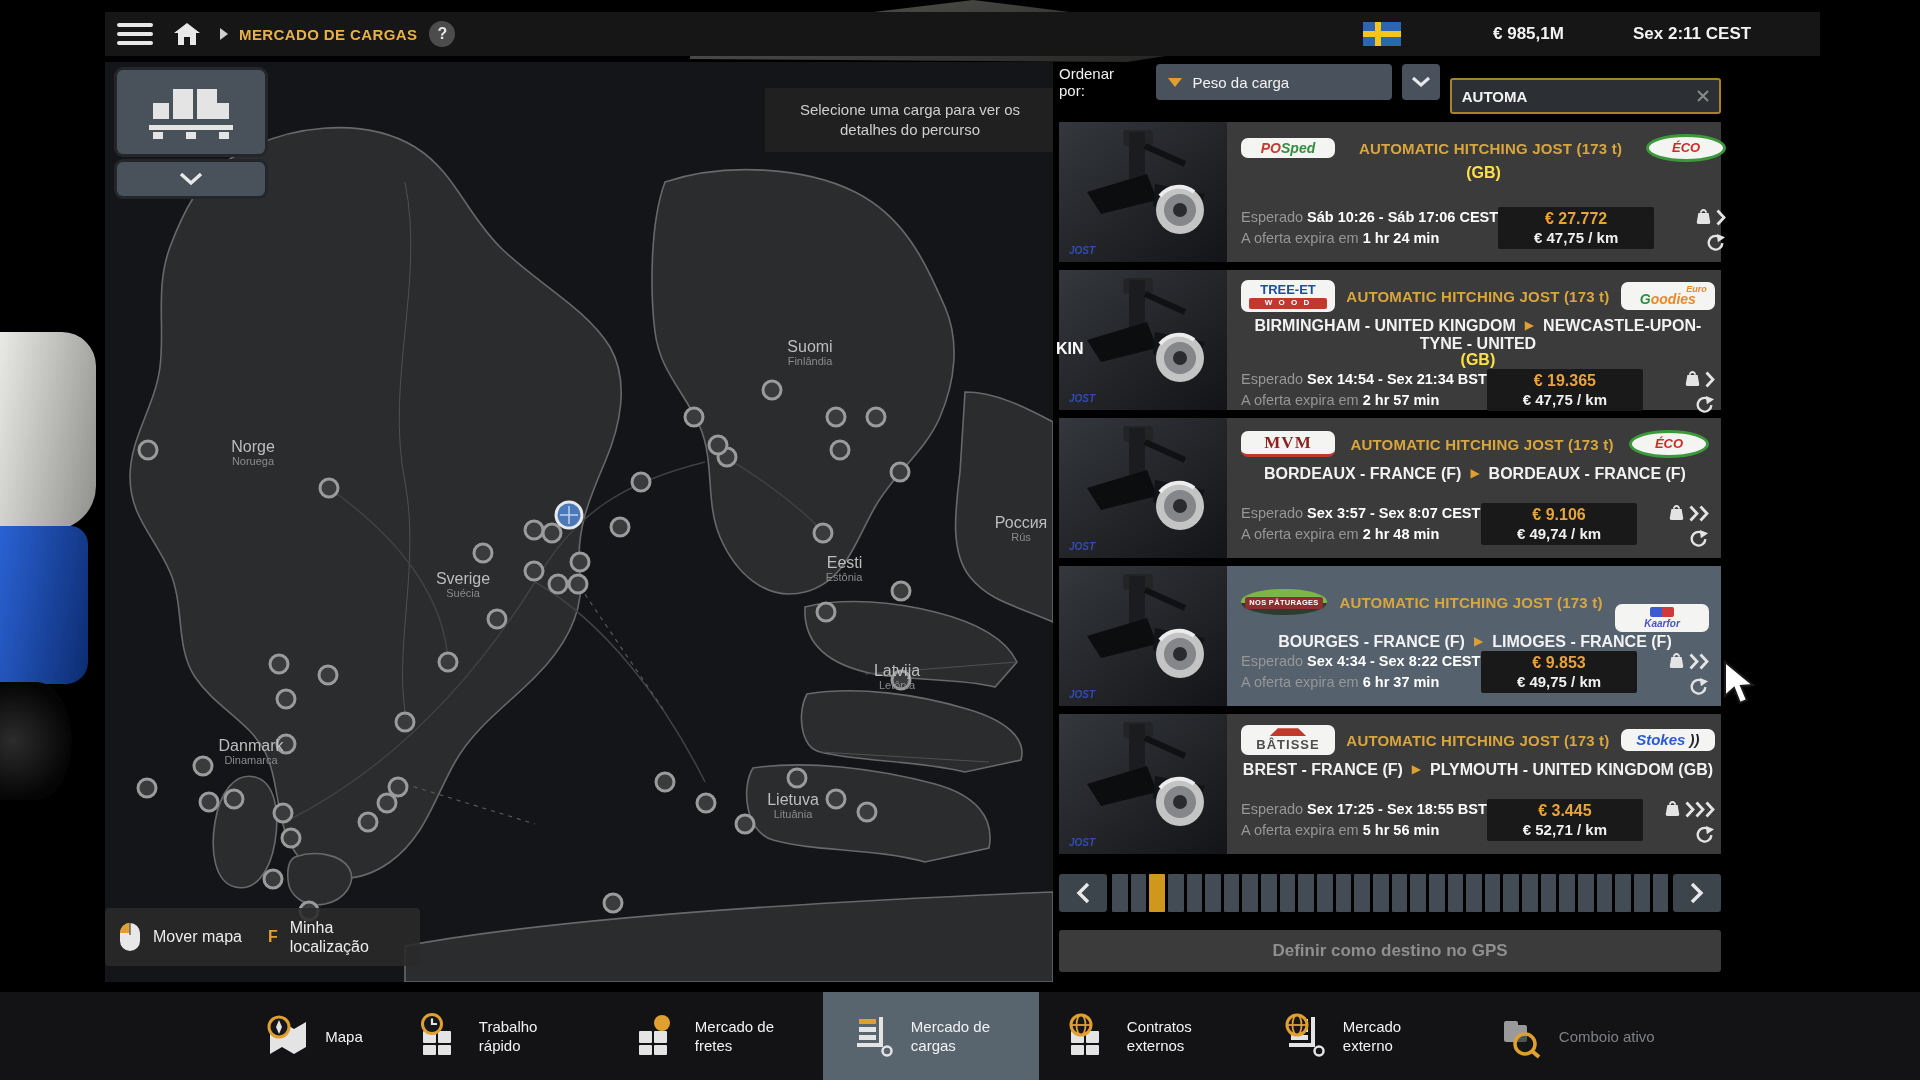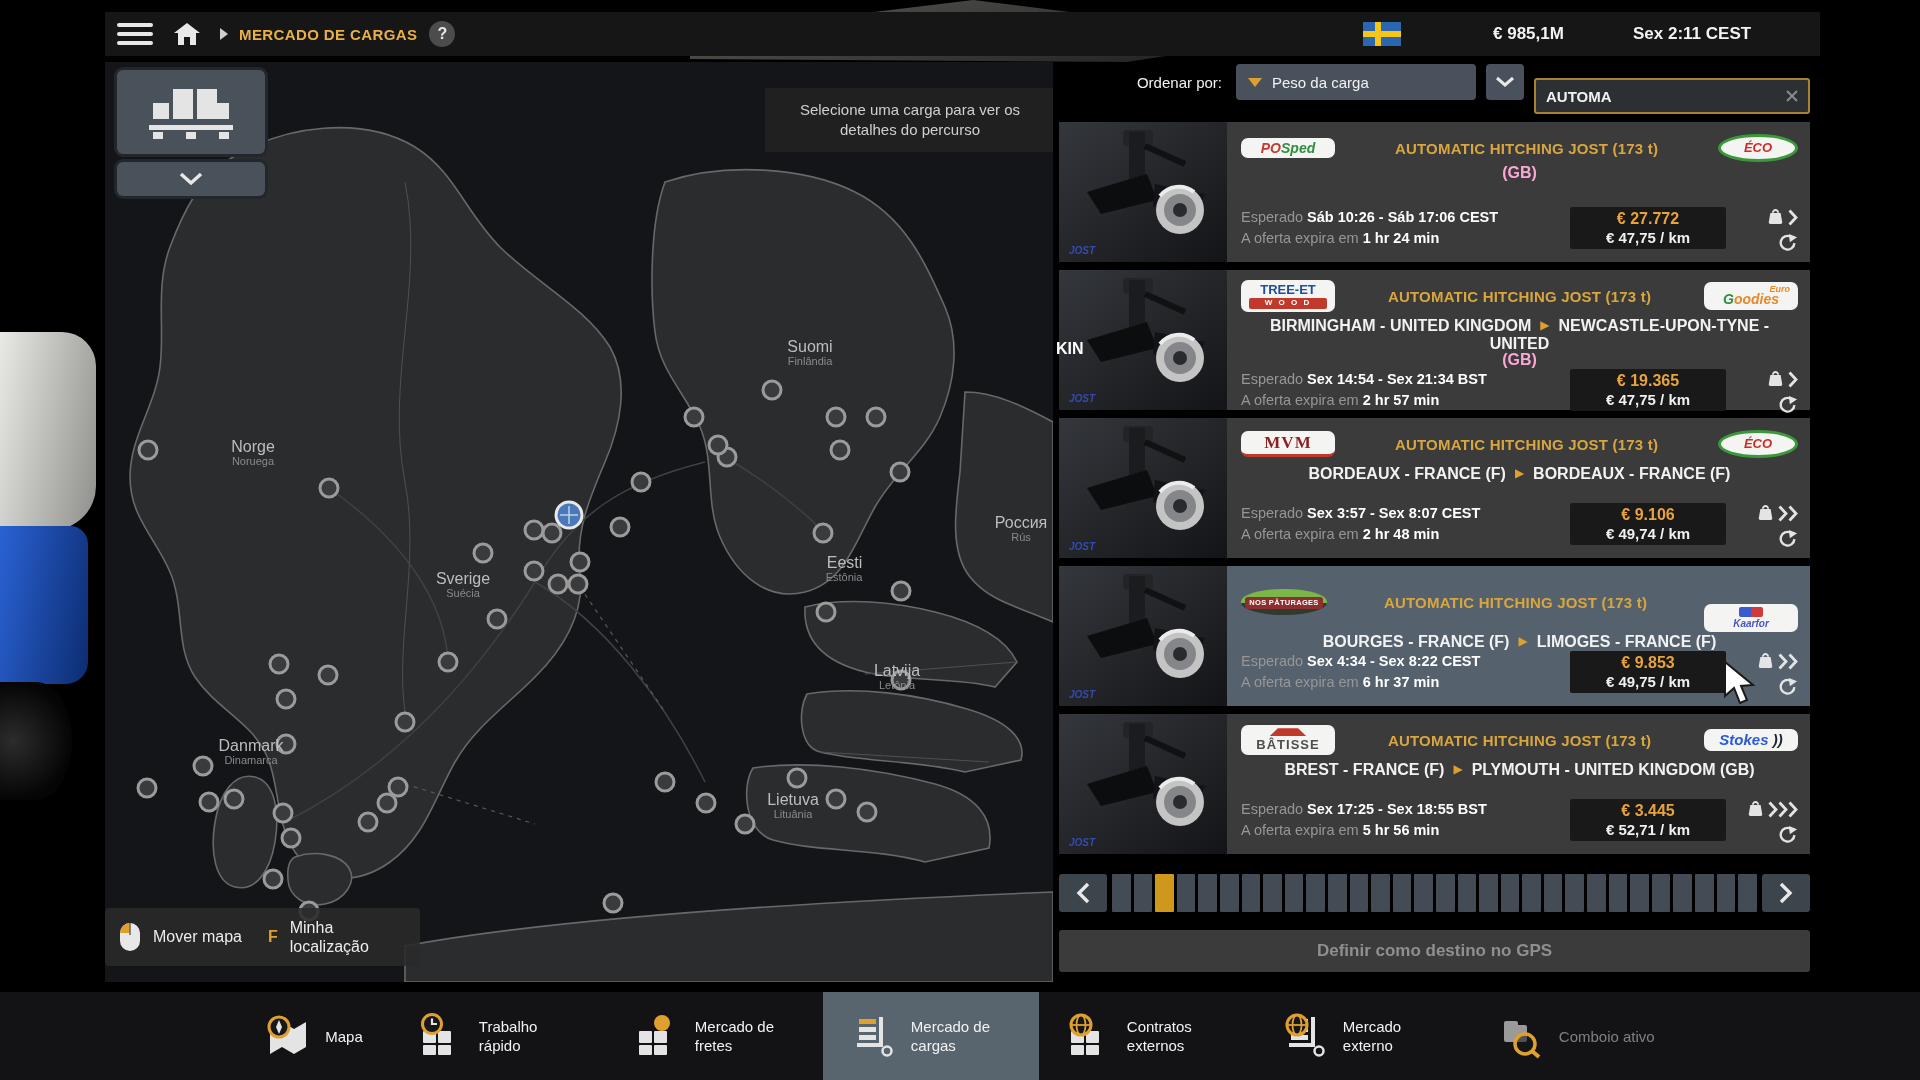--- a/index.html
+++ b/index.html
@@ -43,42 +43,42 @@
     padding:10px 20px 10px 14px;display:flex;align-items:center;gap:12px;}
   #map-controls .t{color:#ececec;font-size:16px;}
   #map-controls .key{color:#e0a030;font-weight:bold;font-size:16px;margin-left:14px;}
   #map-controls .t2{color:#ececec;font-size:16px;line-height:19px;width:110px;}
   #tooltip{left:660px;top:26px;width:290px;min-height:64px;position:absolute;background:rgba(33,33,33,.96);
     color:#cfcfcf;font-size:15px;line-height:20px;display:flex;align-items:center;justify-content:center;
     text-align:center;padding:6px 12px;box-sizing:border-box;z-index:5;}
   #kin-label{left:1056px;top:340px;color:#fff;font-weight:bold;font-size:16px;z-index:6;}
 
   
-  #right{left:1059px;top:62px;width:751px;}
+  #right{left:1059px;top:62px;width:662px;}
   #sort-row{height:40px;display:flex;align-items:center;justify-content:flex-end;gap:10px;}
   #sort-label{color:#f0f0f0;font-size:15px;margin-right:4px;}
   #sort-dd{width:240px;height:36px;background:#49525c;border-radius:4px;display:flex;align-items:center;padding:0 12px;box-sizing:border-box;gap:10px;}
   #sort-dd .tri{width:0;height:0;border-left:7px solid transparent;border-right:7px solid transparent;border-top:9px solid #e0a030;}
   #sort-value{color:#f2f2f2;font-size:15px;}
   #sort-btn{width:38px;height:36px;background:#49525c;border-radius:4px;display:flex;align-items:center;justify-content:center;}
   #search-box{width:276px;height:36px;background:#2c2f33;border:2px solid #a8822c;border-radius:3px;
     display:flex;align-items:center;box-sizing:border-box;padding:16px 8px;margin-top:28px;}
   #search-box input{flex:1;background:transparent;border:0;outline:0;color:#f2f2f2;font-weight:bold;
     font-size:15px;font-family:inherit;}
   #cards{margin-top:20px;}
   .card{height:140px;margin-bottom:8px;background:#3b3b3b;display:flex;cursor:pointer;}
   .card.selected{background:#55626e;}
   .thumb{width:168px;position:relative;flex:none;background:#17181a;margin-right:4px;}
   .thumb .jost{position:absolute;left:10px;bottom:6px;color:#3552c8;font-style:italic;font-weight:bold;font-size:10px;opacity:.85;}
   .info{flex:1;padding:8px 12px 8px 10px;display:flex;flex-direction:column;box-sizing:border-box;}
   .row1{display:flex;align-items:center;min-height:36px;}
   .cargo-title{flex:1;text-align:center;color:#d9a63e;font-weight:bold;font-size:15px;letter-spacing:.2px;}
   .row2{text-align:center;color:#f2f2f2;font-weight:bold;font-size:16px;margin-top:3px;}
   .route-arrow{color:#e0a030;font-size:12px;margin:0 9px;vertical-align:2px;}
-  .row2b{text-align:center;color:#f9a8d4;font-weight:bold;font-size:16px;margin-top:-2px;height:18px;}
+  .row2b{text-align:center;color:#fde047;font-weight:bold;font-size:16px;margin-top:-2px;height:18px;}
   .row3{display:flex;align-items:flex-start;margin-top:auto;}
   .times{flex:1;font-size:14.5px;color:#969696;line-height:21px;white-space:nowrap;}
   .pricebox{width:140px;background:#191919;border-radius:2px;padding:3px 8px;text-align:center;flex:none;}
   .price{color:#e8a33c;font-weight:bold;font-size:16px;}
   .perkm{color:#f0f0f0;font-weight:bold;font-size:15px;margin-top:1px;}
   .cicons{width:66px;flex:none;display:flex;flex-direction:column;align-items:flex-end;gap:8px;padding-left:6px;}
   .ic-row{display:flex;align-items:center;gap:3px;}
 
   
   .badge{background:#f4f4f2;border-radius:7px;padding:3px 8px;text-align:center;font-weight:bold;

